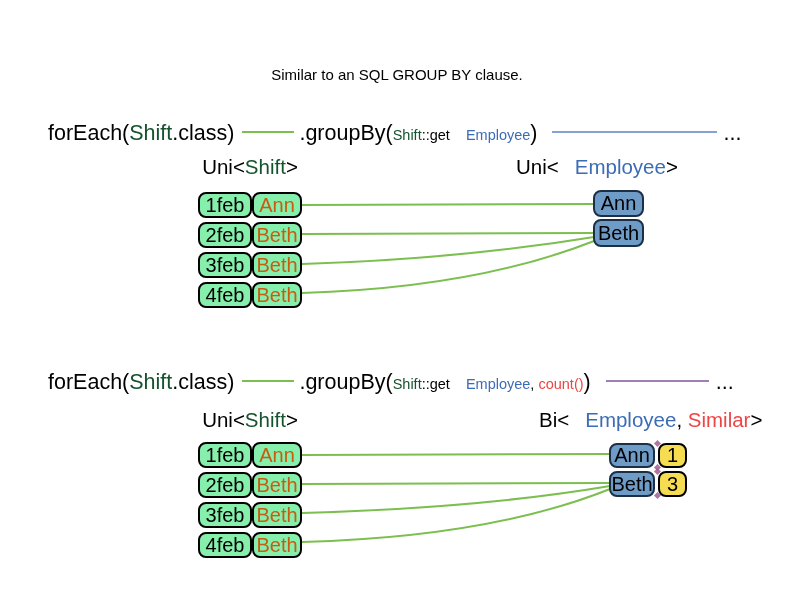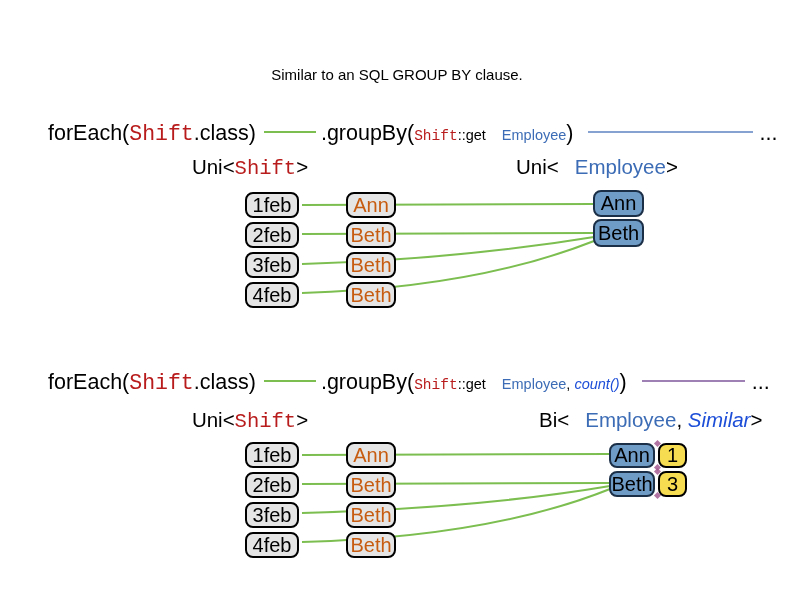--- a/index.html
+++ b/index.html
@@ -4,34 +4,34 @@
 <style>
   html,body{margin:0;padding:0;background:#fff;}
   .slide{position:relative;width:800px;height:600px;background:#ffffff;overflow:hidden;
          font-family:"Liberation Sans",sans-serif;color:#000;}
   .title{position:absolute;top:20px;left:0;width:800px;text-align:center;
          font-size:37px;line-height:40px;white-space:nowrap;}
   .subtitle{position:absolute;top:66px;left:0;width:794px;text-align:center;
          font-size:15px;line-height:18px;}
   .code-line{position:absolute;font-size:21.5px;line-height:26px;white-space:nowrap;}
   .sm{font-size:14.5px;}
-  .c-green{color:#b91c1c;font-family:Liberation Mono, monospace;}
+  .c-green{color:#14532d;}
   .c-blue{color:#3c6cb5;padding-left:16px;}
-  .c-gold{color:#1d4ed8;font-style:italic;}
+  .c-gold{color:#ef4444;}
   .wire{display:inline-block;height:2px;vertical-align:7px;}
   .wire.green{background:#7cbe50;width:52px;margin:0 5px 0 8px;}
   .wire.blue{background:#86a2d0;width:165px;margin:0 7px 0 14px;}
   .wire.purple{background:#9f80b4;width:103px;margin:0 7px 0 15px;}
   .dlabel{position:absolute;font-size:20.5px;line-height:24px;white-space:nowrap;}
   .dlabel.centered{text-align:center;}
   .shift-table{position:absolute;}
   .srow{display:flex;margin-bottom:4px;}
   .cell{box-sizing:border-box;height:26px;border:2px solid #000;border-radius:8px;
-        background:#e5e5e5;display:flex;align-items:center;justify-content:center;
-        font-size:20px;margin-left:47px;}
+        background:#86efac;display:flex;align-items:center;justify-content:center;
+        font-size:20px;}
   .cell.date{width:54px;color:#000;}
   .cell.name{width:50px;color:#c75c10;}
   .gbox{position:absolute;box-sizing:border-box;border:2px solid #1b2f47;border-radius:8px;
         background:#6f9bc7;display:flex;align-items:center;justify-content:center;
         font-size:20px;color:#000;}
   .cbox{position:absolute;box-sizing:border-box;border:2px solid #000;border-radius:8px;
         background:#f6dc50;display:flex;align-items:center;justify-content:center;
         font-size:20px;color:#000;}
   .glue{position:absolute;width:5px;height:5px;background:#a55c92;transform:rotate(45deg);
         opacity:.85;}

